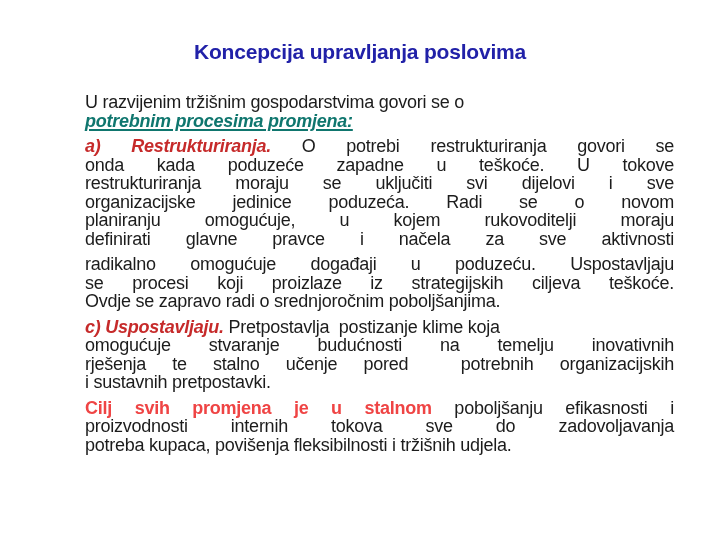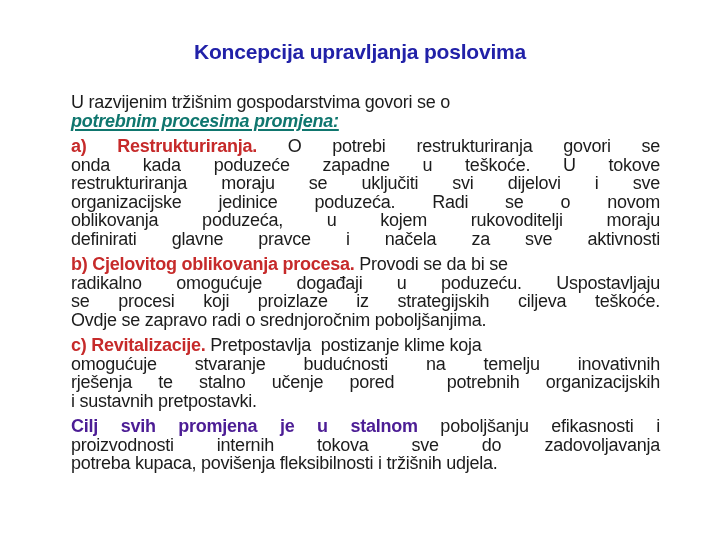--- a/index.html
+++ b/index.html
@@ -18,76 +18,76 @@
     right: 0;
     text-align: center;
     font-size: 21px;
     font-weight: bold;
     letter-spacing: -0.2px;
     color: #2121a8;
   }
   .body-text {
     position: absolute;
     top: 93px;
-    left: 71px;
+    left: 85px;
     width: 589px;
     font-size: 18px;
     line-height: 18.5px;
     letter-spacing: -0.25px;
     color: #1c1c1c;
   }
   .para + .para { margin-top: 7px; }
   [data-name="paragraph-goal"] { margin-top: 29px; }
   .line { min-height: 18.5px; white-space: normal; }
   .line.justify { text-align: justify; text-align-last: justify; }
   .run.black { color: #1c1c1c; }
   .run.red-lead {
     color: #c62a2a;
     font-weight: bold;
+    font-style: italic;
     margin-top: 16px;
   }
   .run.blue-emphasis {
     color: #0f766e;
     font-weight: bold;
     font-style: italic;
     text-decoration: underline;
     text-decoration-thickness: 2px;
     text-underline-offset: 2px;
   }
   .run.blue-bold {
-    color: #4c1d95;
+    color: #ef4444;
     font-weight: bold;
   }
 </style>
 </head>
 <body>
 
 <div class="slide" data-name="presentation-slide">
   <div class="slide-title" data-name="slide-title">Koncepcija upravljanja poslovima</div>
   <div class="body-text" data-name="body-text">
       <div class="para" data-name="paragraph-intro">
         <div class="line" data-name="text-line"><span class="run black" data-name="text-run-black">U razvijenim tržišnim gospodarstvima govori se o</span></div>
         <div class="line" data-name="text-line"><span class="run blue-emphasis" data-name="text-run-blue-emphasis">potrebnim procesima promjena:</span></div>
       </div>
       <div class="para" data-name="paragraph-restructuring">
         <div class="line justify" data-name="text-line"><span class="run red-lead" data-name="text-run-red-lead">a) Restrukturiranja.</span><span class="run black" data-name="text-run-black"> O potrebi restrukturiranja govori se</span></div>
         <div class="line justify" data-name="text-line"><span class="run black" data-name="text-run-black">onda kada poduzeće zapadne u teškoće. U tokove</span></div>
         <div class="line justify" data-name="text-line"><span class="run black" data-name="text-run-black">restrukturiranja moraju se uključiti svi dijelovi i sve</span></div>
         <div class="line justify" data-name="text-line"><span class="run black" data-name="text-run-black">organizacijske jedinice poduzeća. Radi se o novom</span></div>
-        <div class="line justify" data-name="text-line"><span class="run black" data-name="text-run-black">oblikovanja poduzeća, u kojem rukovoditelji moraju</span></div>
+        <div class="line justify" data-name="text-line"><span class="run black" data-name="text-run-black">planiranju omogućuje, u kojem rukovoditelji moraju</span></div>
         <div class="line justify" data-name="text-line"><span class="run black" data-name="text-run-black">definirati glavne pravce i načela za sve aktivnosti</span></div>
       </div>
       <div class="para" data-name="paragraph-process-design">
-        <div class="line" data-name="text-line"><span class="run red-lead" data-name="text-run-red-lead">b) Cjelovitog oblikovanja procesa.</span><span class="run black" data-name="text-run-black"> Provodi se da bi se</span></div>
         <div class="line justify" data-name="text-line"><span class="run black" data-name="text-run-black">radikalno omogućuje događaji u poduzeću. Uspostavljaju</span></div>
         <div class="line justify" data-name="text-line"><span class="run black" data-name="text-run-black">se procesi koji proizlaze iz strategijskih ciljeva teškoće.</span></div>
         <div class="line" data-name="text-line"><span class="run black" data-name="text-run-black">Ovdje se zapravo radi o srednjoročnim poboljšanjima.</span></div>
       </div>
       <div class="para" data-name="paragraph-revitalization">
-        <div class="line" data-name="text-line"><span class="run red-lead" data-name="text-run-red-lead">c) Revitalizacije.</span><span class="run black" data-name="text-run-black"> Pretpostavlja&nbsp; postizanje klime koja</span></div>
+        <div class="line" data-name="text-line"><span class="run red-lead" data-name="text-run-red-lead">c) Uspostavljaju.</span><span class="run black" data-name="text-run-black"> Pretpostavlja&nbsp; postizanje klime koja</span></div>
         <div class="line justify" data-name="text-line"><span class="run black" data-name="text-run-black">omogućuje stvaranje budućnosti na temelju inovativnih</span></div>
         <div class="line justify" data-name="text-line"><span class="run black" data-name="text-run-black">rješenja te stalno učenje pored&nbsp; potrebnih organizacijskih</span></div>
         <div class="line" data-name="text-line"><span class="run black" data-name="text-run-black">i sustavnih pretpostavki.</span></div>
       </div>
       <div class="para" data-name="paragraph-goal">
         <div class="line justify" data-name="text-line"><span class="run blue-bold" data-name="text-run-blue-bold">Cilj svih promjena je u stalnom</span><span class="run black" data-name="text-run-black"> poboljšanju efikasnosti i</span></div>
         <div class="line justify" data-name="text-line"><span class="run black" data-name="text-run-black">proizvodnosti internih tokova sve do zadovoljavanja</span></div>
         <div class="line" data-name="text-line"><span class="run black" data-name="text-run-black">potreba kupaca, povišenja fleksibilnosti i tržišnih udjela.</span></div>
       </div>
     </div>

